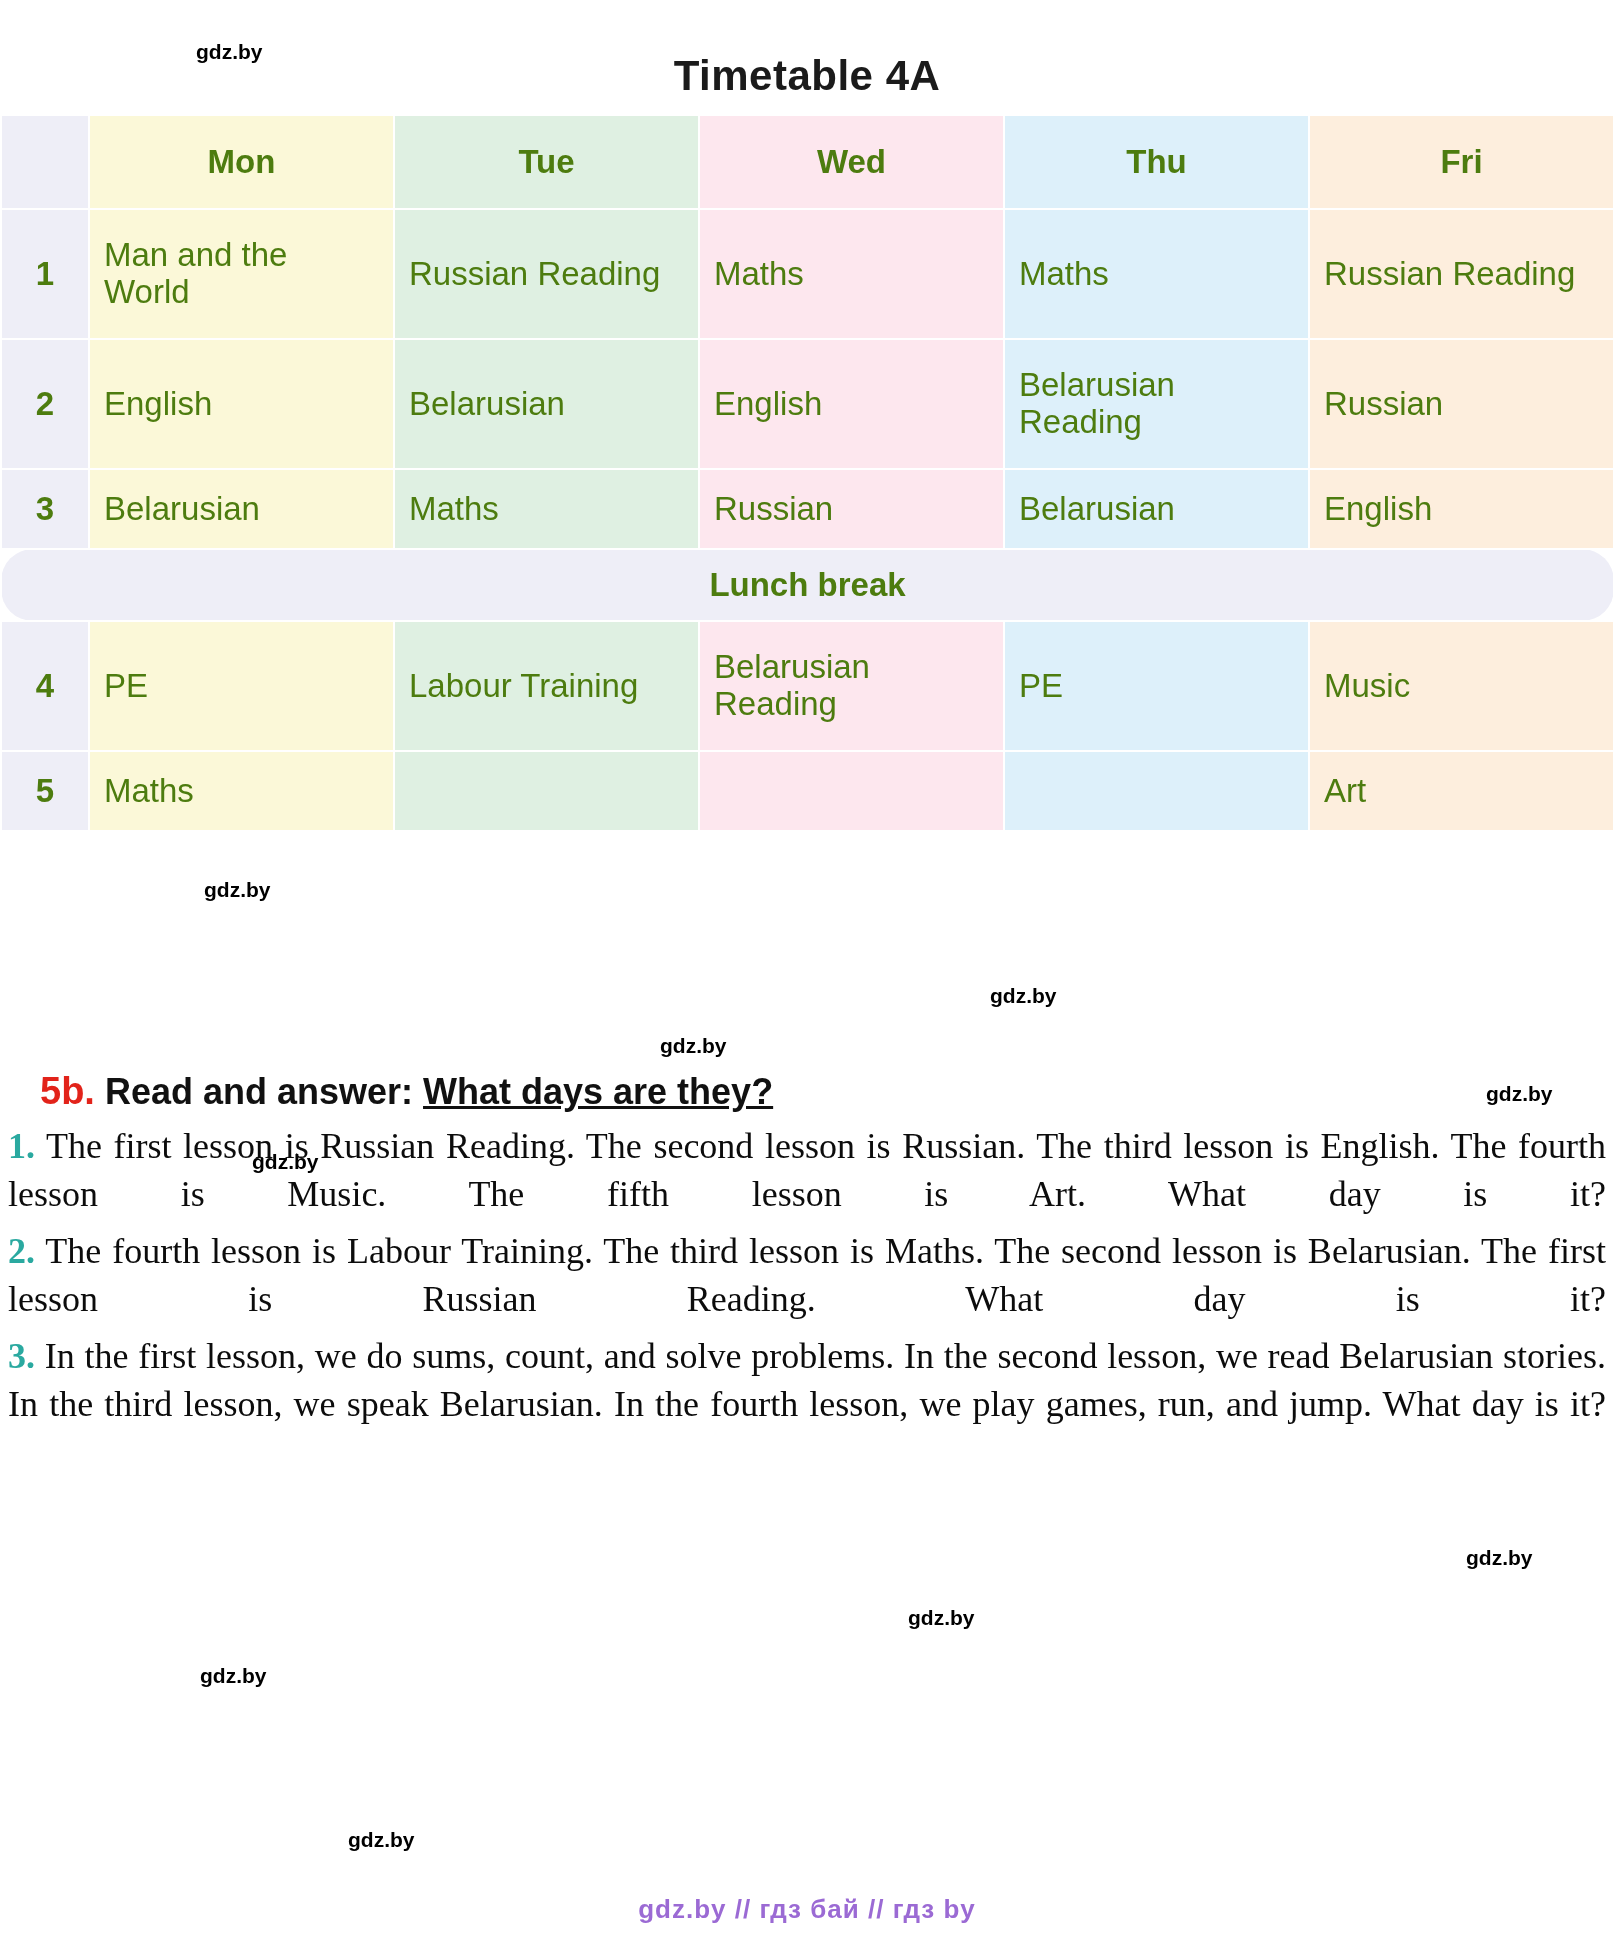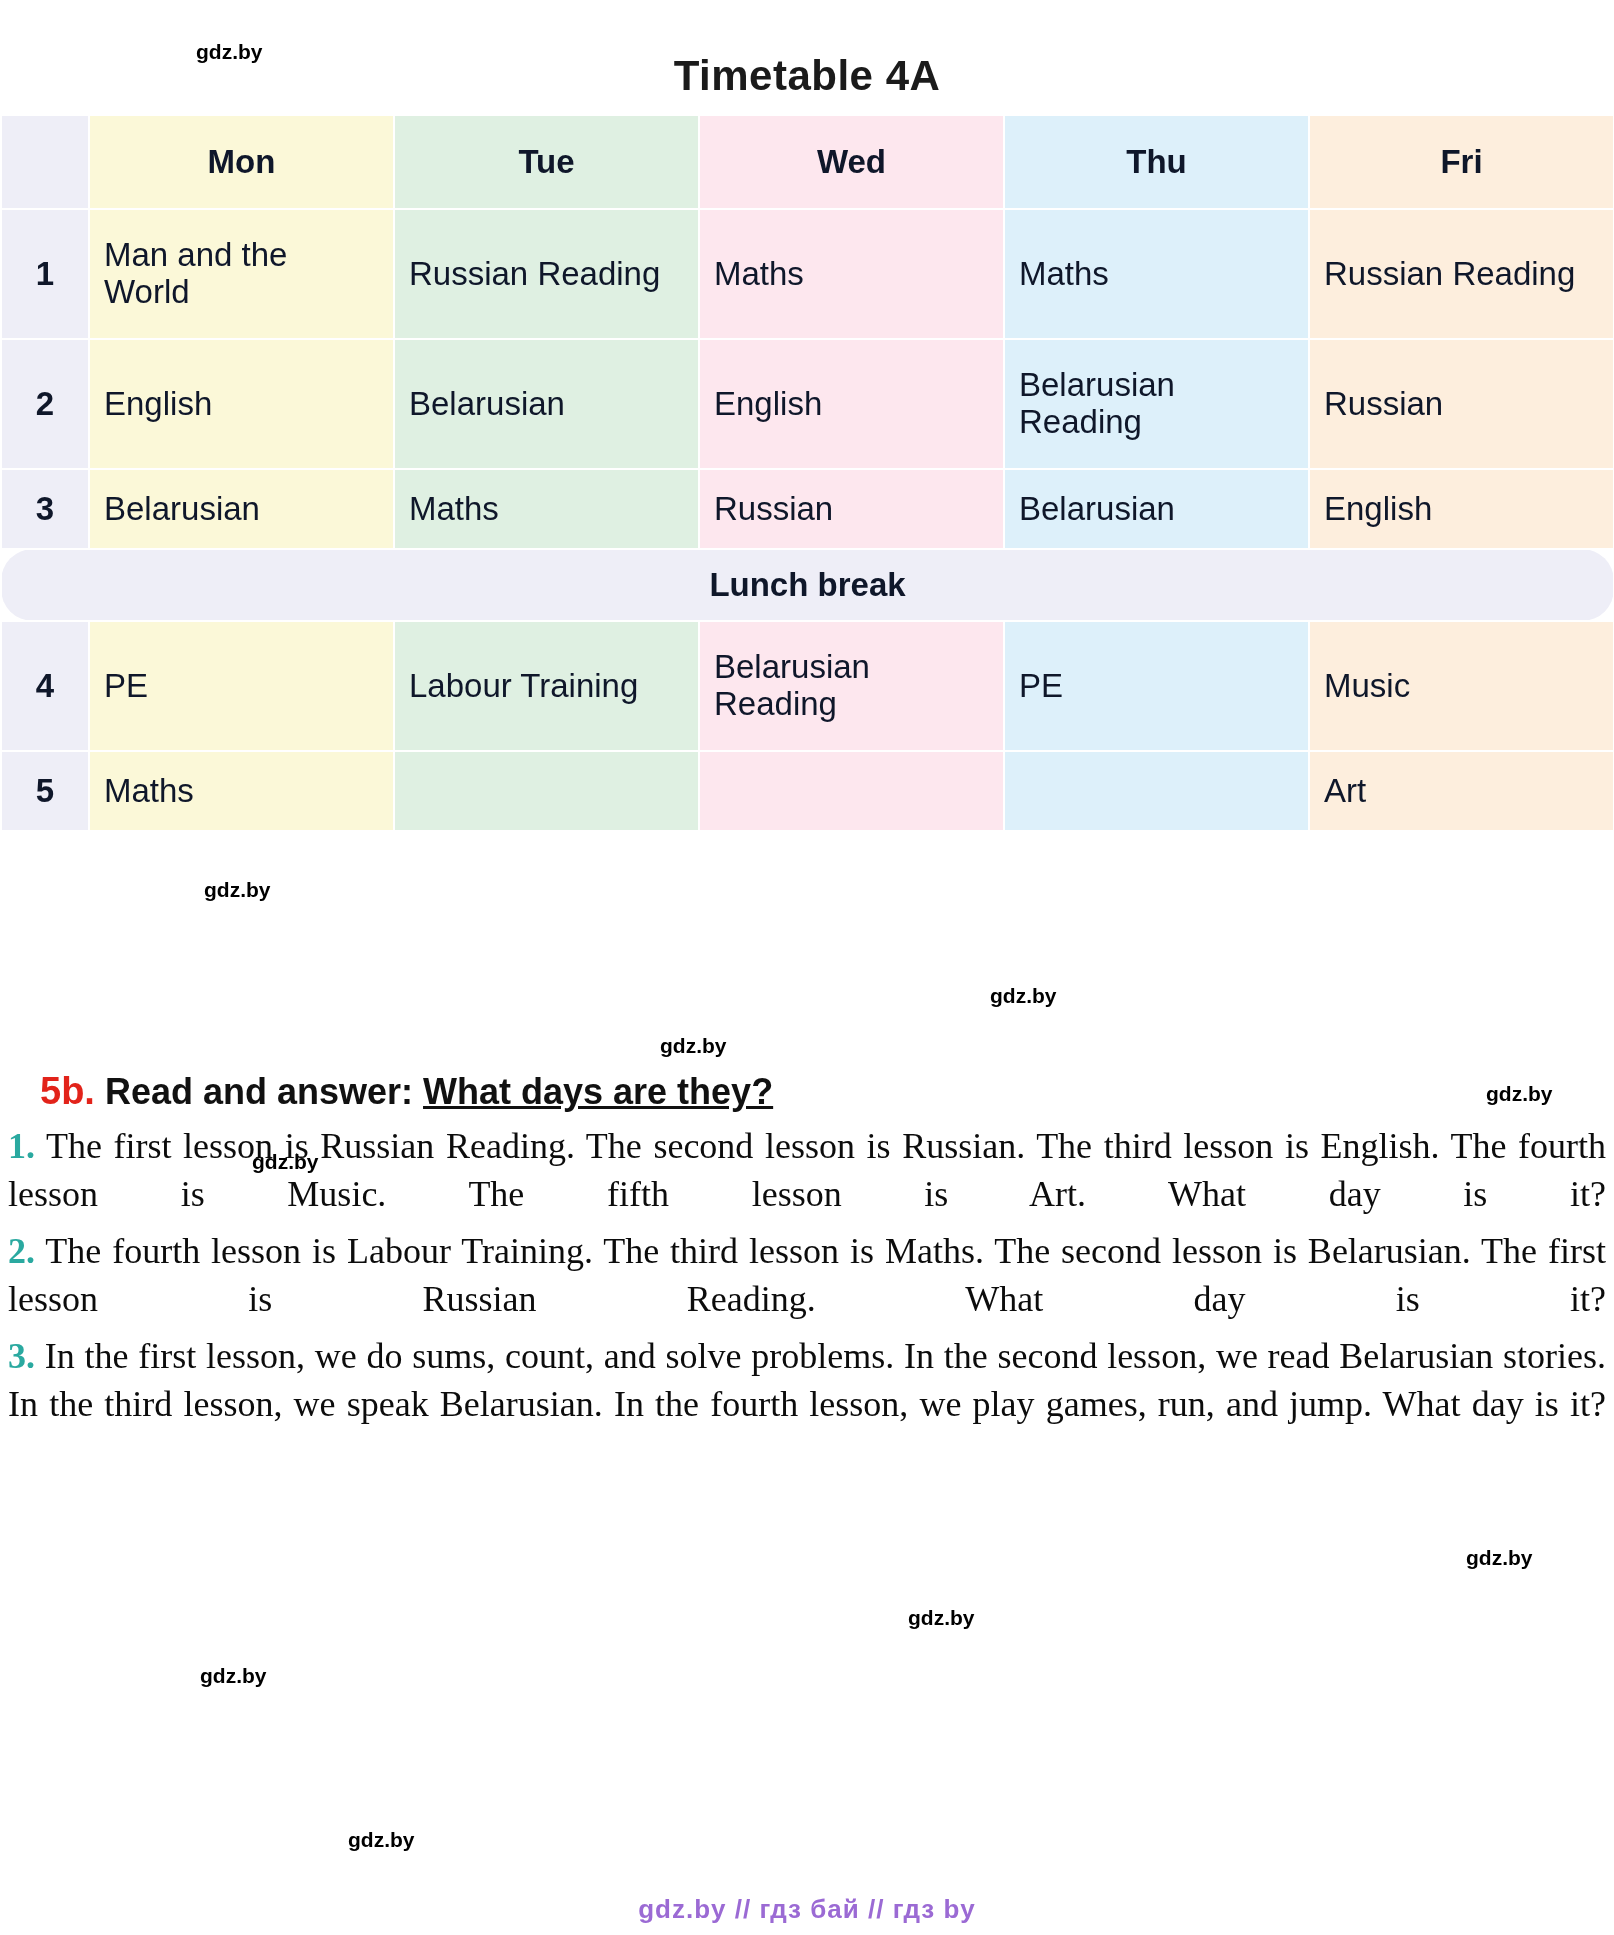--- a/index.html
+++ b/index.html
@@ -68,21 +68,21 @@
   }
   table.timetable {
     border-collapse: collapse;
     width: 1614px;
     table-layout: fixed;
   }
   table.timetable td, table.timetable th {
     border: 2px solid #ffffff;
     padding: 0 14px;
     font-size: 33px;
-    color: #0f172a;
+    color: #4d7c0f;
     vertical-align: middle;
     line-height: 1.12;
   }
   col.c-num { width: 88px; }
   col.c-day { width: 305px; }
 
   th.numhead { background: #eeeef7; }
   th.day {
     height: 92px;
     font-size: 34px;

